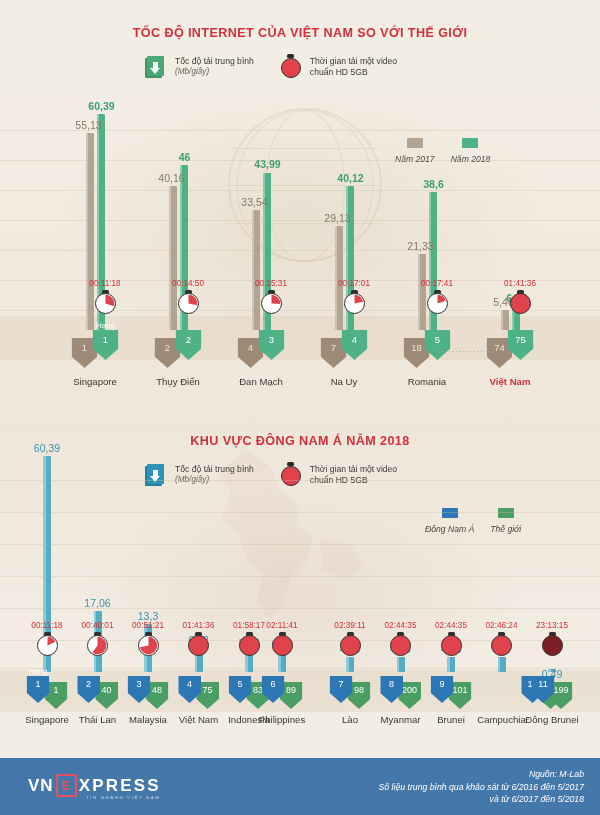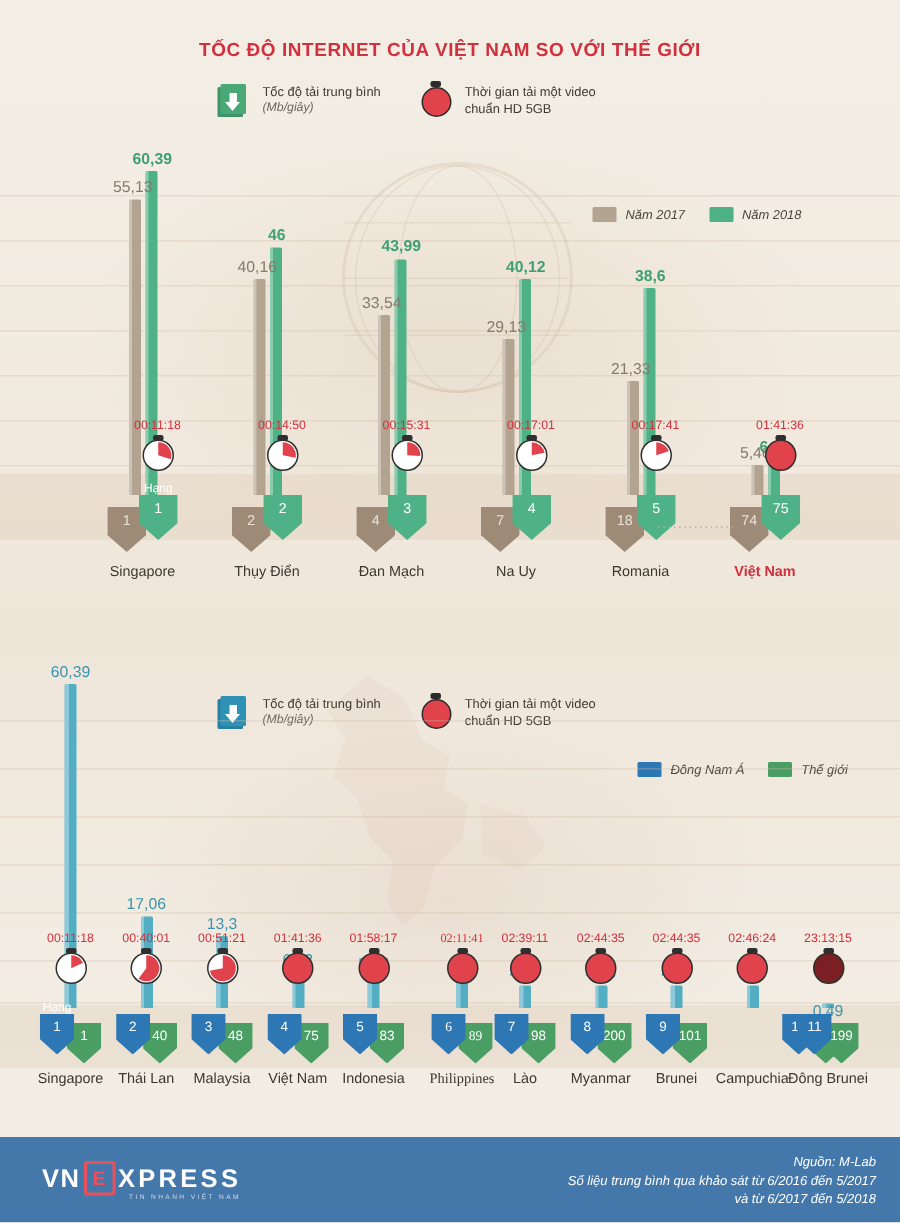--- a/index.html
+++ b/index.html
@@ -99,21 +99,21 @@
   .hang{position:absolute;top:-9px;left:50%;transform:translateX(-50%);
     font-size:8px;color:#fff;background:transparent;white-space:nowrap;}
 
   .cname{position:absolute;left:50%;transform:translateX(-50%);white-space:nowrap;
     font-size:9.6px;color:#3b3731;}
   .cname.hl{color:#d1303c;font-weight:bold;}
 
   .dots{position:absolute;font-size:9px;letter-spacing:1px;color:#b8ac97;}
 
   .clegend{position:absolute;display:flex;gap:16px;align-items:center;}
-  .clegend .it{display:flex;align-items:center;gap:6px;}
+  .clegend .it{display:flex;align-items:center;gap:6px;flex-direction:column;}
   .clegend .sw2{width:16px;height:10px;border-radius:1px;}
   .clegend .lb{font-size:8.6px;font-style:italic;color:#4a463f;}
 
   
   .footer{position:absolute;left:0;bottom:0;width:600px;height:57px;background:#4478ab;}
   .logo{position:absolute;left:28px;top:16px;display:flex;align-items:center;}
   .logo .vn{color:#fff;font-weight:bold;font-size:17px;letter-spacing:1px;}
   .logo .ebox{width:17px;height:19px;border:2px solid #e8505c;border-radius:2px;margin:0 2px;
     display:flex;align-items:center;justify-content:center;}
   .logo .ebox b{color:#e8505c;font-size:13px;line-height:1;}
@@ -340,20 +340,21 @@
             <div class="sh"></div>
             <span>75</span>
           </div>
         </div>
         <div class="cname hl" style="top: 268px;">Việt Nam</div>
       </div>
     </div>
 
   <div class="dots" style="left:438px;top:344px">...............</div>
 
+  <div class="sect-title" id="t2">KHU VỰC ĐÔNG NAM Á NĂM 2018</div>
 
   <div class="keys" id="keys2">
     <div class="key">
       <div class="dl b">
         <div class="body"></div>
           <div class="arr"></div>
       </div>
       <div class="kt"><span>Tốc độ tải trung bình</span>
         <em>(Mb/giây)</em></div>
     </div>
@@ -503,21 +504,21 @@
             <div class="sh"></div>
             <span>5</span>
           </div>
           <div class="pen green2 small" style="margin-top: 6px;">
             <div class="sh"></div>
             <span>83</span>
           </div>
         </div>
         <div class="cname" style="top: 264px;">Indonesia</div>
       </div>
-      <div class="grp" style="left: 282px; top: 0px; width: 52px; height: 222px; font-family: Liberation Serif, serif;">
+      <div class="grp" style="left: 256px; top: 0px; width: 52px; height: 222px;">
         <div class="bars" style="left: 0px; right: 0px; height: 222px;">
           <div class="bar tealb" style="height: 18.5477px;"></div>
         </div>
         <div class="vlab teal" style="left: calc(50% + 0px); top: 189.452px;">5,18</div>
         <div class="sw full" style="left: calc(50% + 0px); top: 182px; margin-left: -10.5px;">
           <div class="cap"></div>
           <div class="dial"></div>
         </div>
         <div class="tlab" style="left: calc(50% + 0px); top: 171px;">02:11:41</div>
         <div class="ranks" style="left: 50%; transform: translateX(-50%); top: 226px;">

